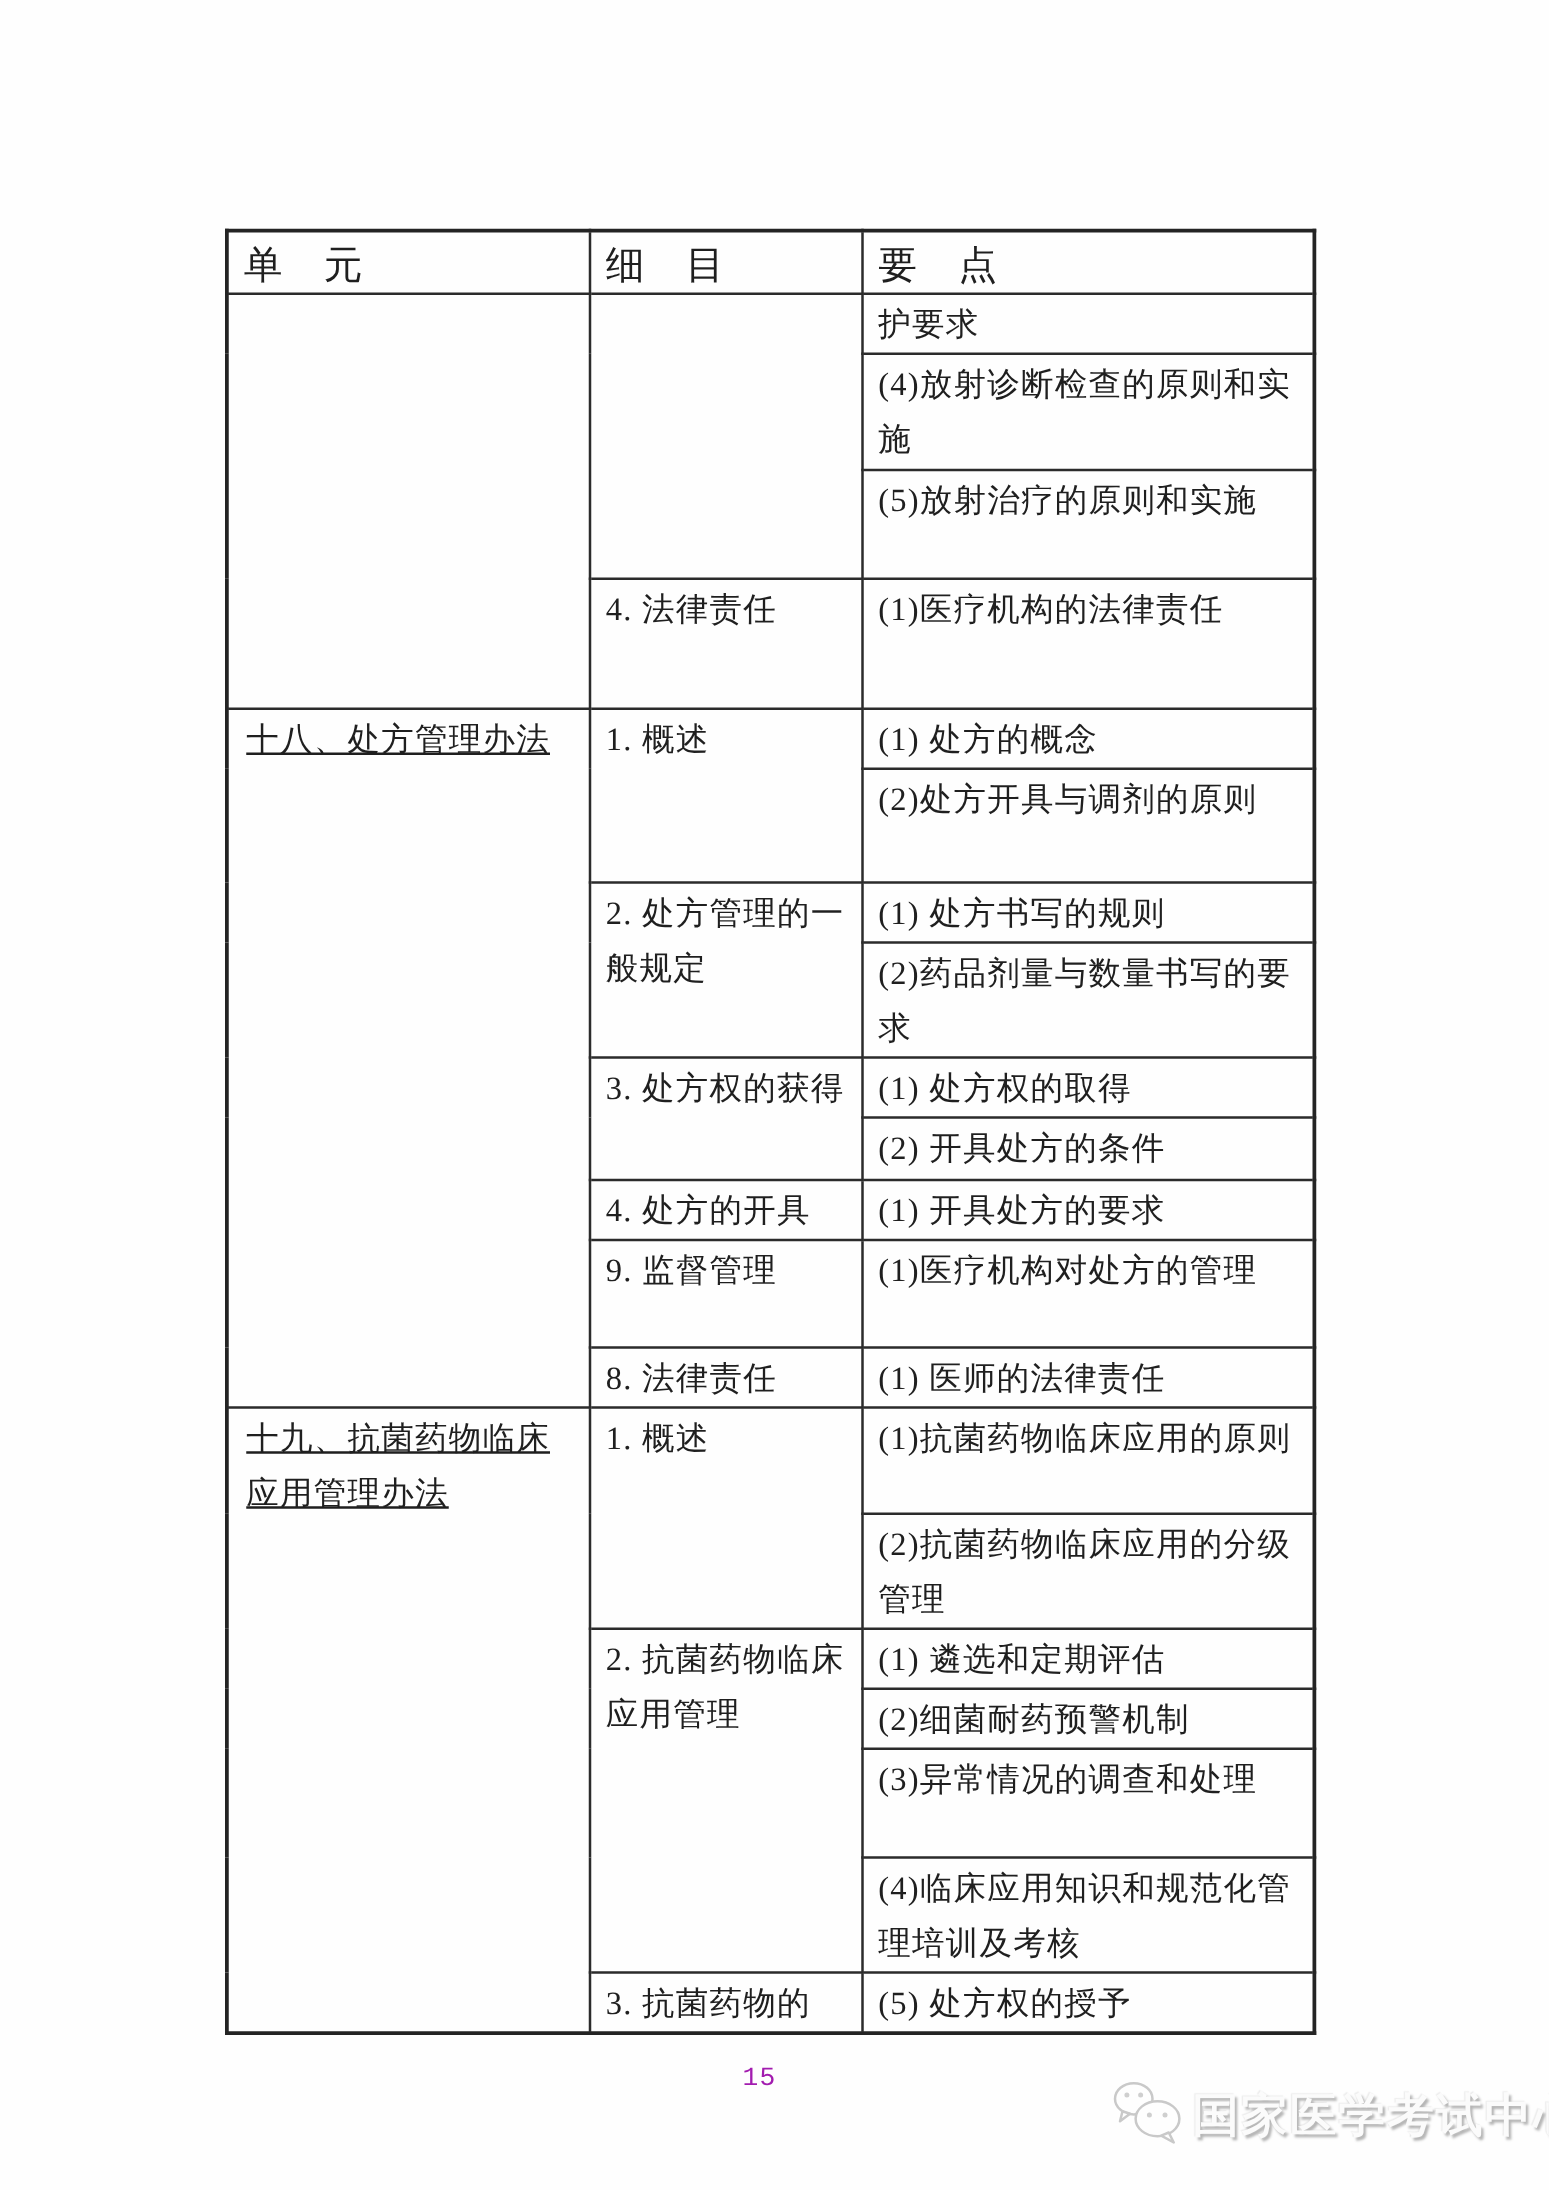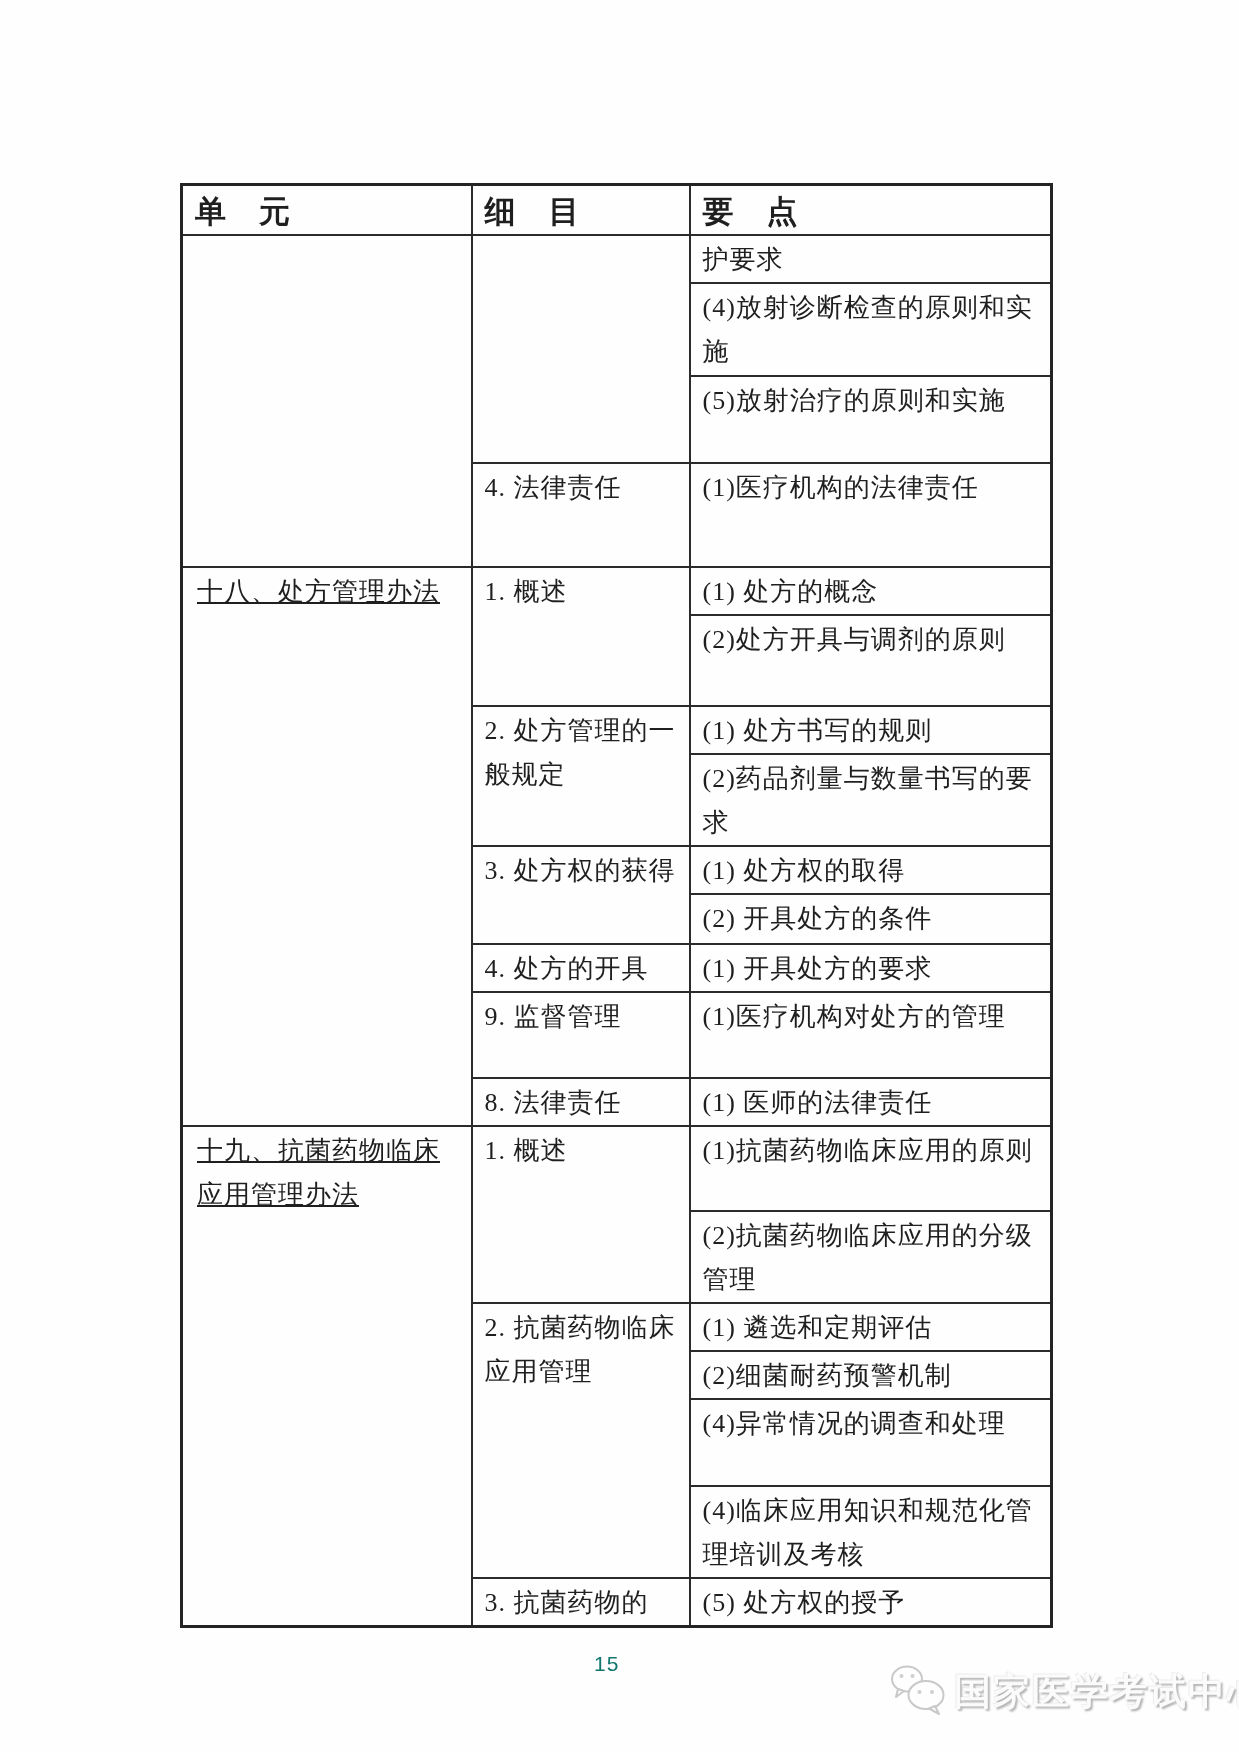--- a/index.html
+++ b/index.html
@@ -37,33 +37,33 @@
     text-align: left;
     padding: 2px 6px 0 12px;
     font-size: 26px;
     line-height: 44px;
     color: #1f1f1f;
     letter-spacing: 1px;
     overflow: hidden;
     font-weight: normal;
   }
   .doc-table th {
-    font-weight: bold;
+    font-weight: normal;
     font-size: 31px;
     padding-top: 4px;
     margin-top: 48px;
   }
   .doc-table td.unit-cell { padding-left: 14px; text-decoration: underline; }
   .page-number {
     position: absolute;
     left: 594px;
     top: 1652px;
-    font-family: Liberation Sans, sans-serif;
+    font-family: Liberation Mono, monospace;
     font-size: 21px;
-    color: #0f766e;
+    color: #a21caf;
     letter-spacing: 1px;
   }
   .watermark {
     position: absolute;
     left: 888px;
     top: 1664px;
     display: flex;
     align-items: center;
     gap: 8px;
   }
@@ -157,21 +157,21 @@
       <td>(2)抗菌药物临床应用的分级管理</td>
     </tr>
     <tr style="height:45px">
       <td rowspan="4">2. 抗菌药物临床应用管理</td>
       <td>(1) 遴选和定期评估</td>
     </tr>
     <tr style="height:45px">
       <td>(2)细菌耐药预警机制</td>
     </tr>
     <tr style="height:87px">
-      <td>(4)异常情况的调查和处理</td>
+      <td>(3)异常情况的调查和处理</td>
     </tr>
     <tr style="height:89px">
       <td>(4)临床应用知识和规范化管理培训及考核</td>
     </tr>
     <tr style="height:43px">
       <td>3. 抗菌药物的</td>
       <td>(5) 处方权的授予</td>
     </tr>
   </tbody>
     </table>

